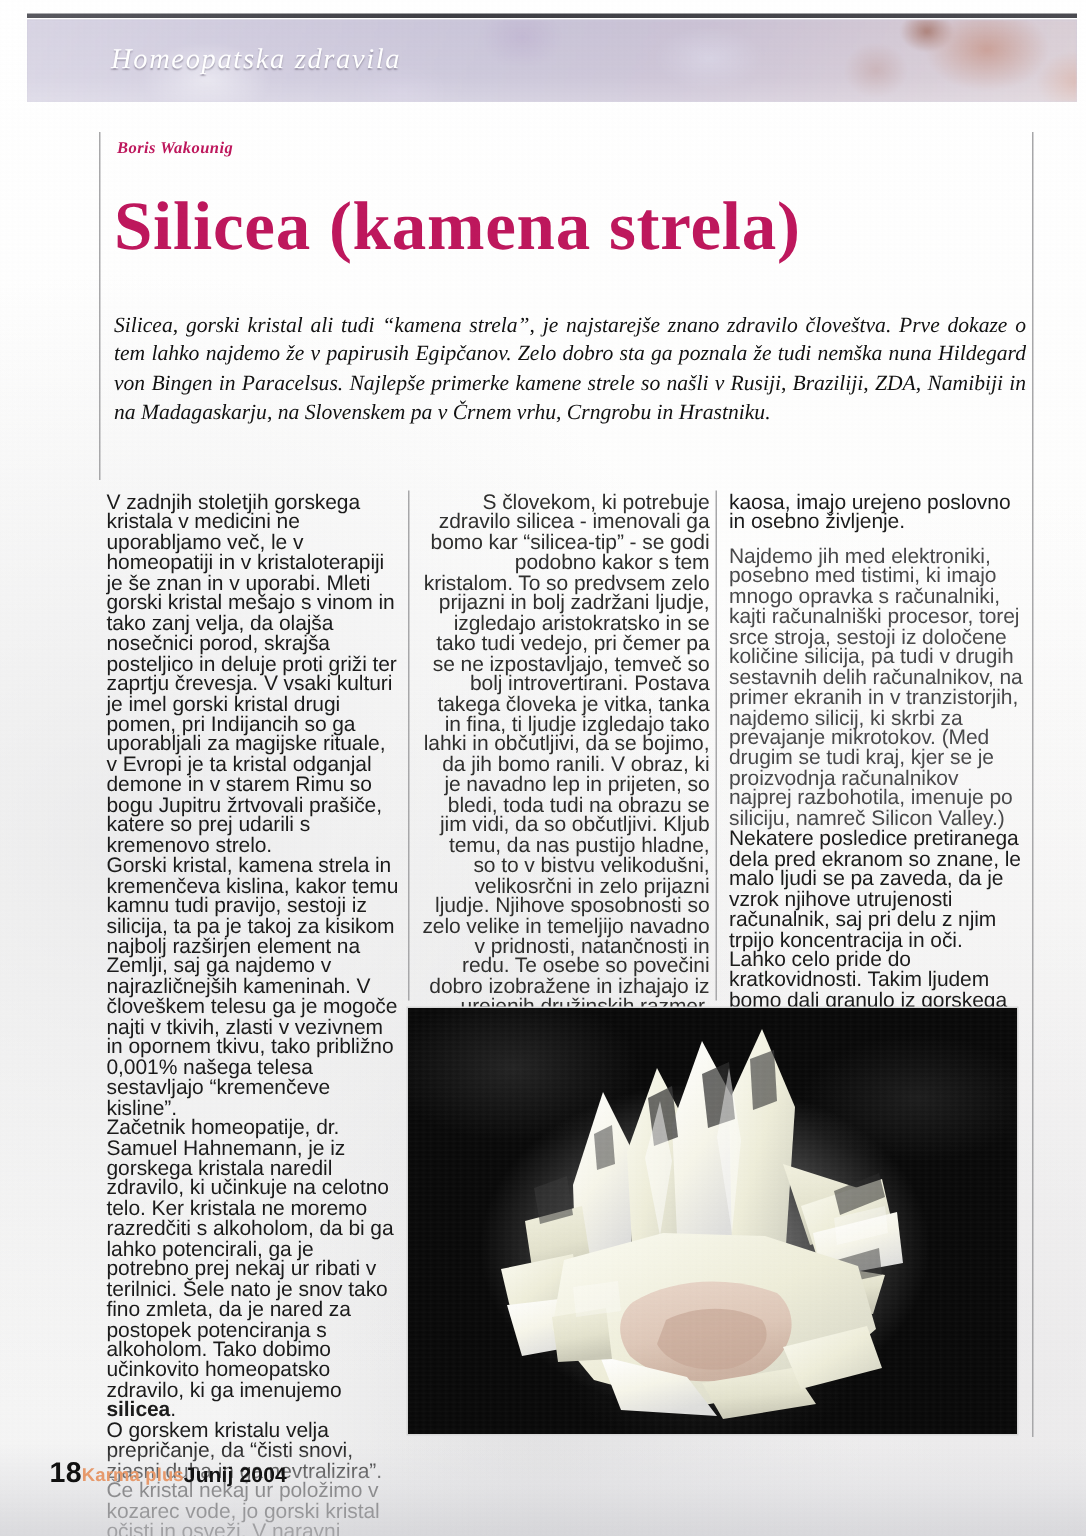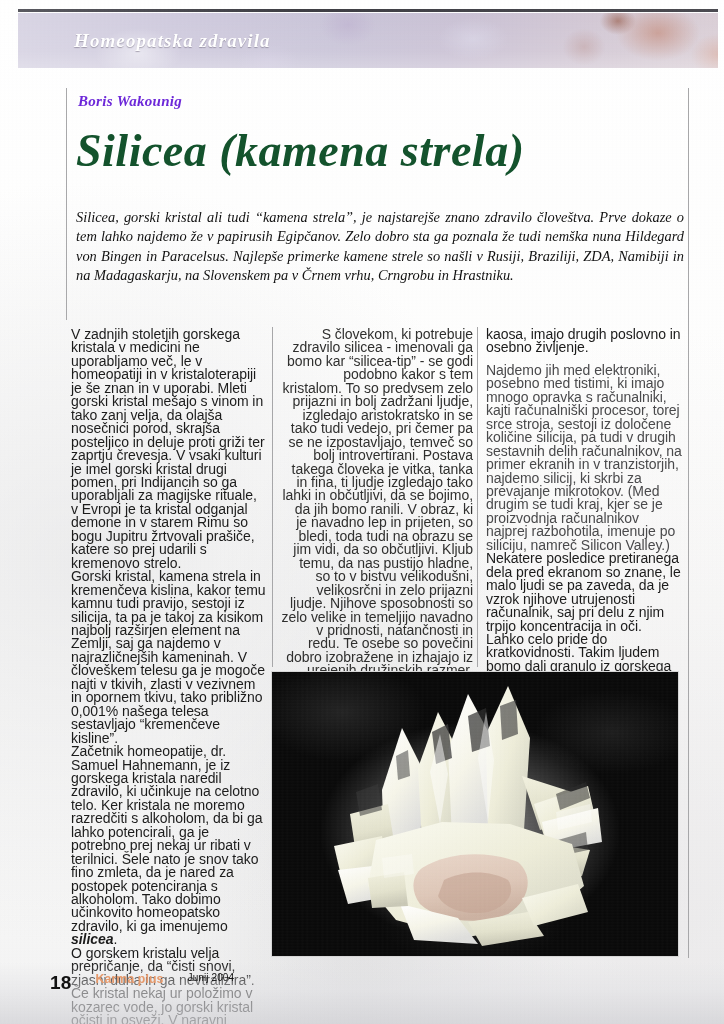--- a/index.html
+++ b/index.html
@@ -73,21 +73,21 @@
   }
   .banner-veil {
     position: absolute; inset: 0;
     background: linear-gradient(180deg, rgba(255,255,255,0.06) 0%, rgba(255,255,255,0.14) 70%, rgba(255,255,255,0.30) 100%);
   }
   .banner-title {
     position: absolute;
     left: 56px; top: 50%;
     transform: translateY(-52%);
     font-family: "Liberation Serif", serif;
-    font-weight: bold;
+    font-weight: normal;
     font-style: italic;
     font-size: 19px;
     letter-spacing: 1.1px;
     color: #ffffff;
     text-shadow: 0 1px 1px rgba(90,85,105,0.45);
     white-space: nowrap;
   }
 
   
   .rule-v {
@@ -100,35 +100,34 @@
   .rule-col2 { left: 272px; top: 327px; height: 340px; }
   .rule-col3 { left: 477px; top: 327px; height: 340px; }
 
   
   .byline {
     position: absolute;
     left: 78px; top: 93px;
     font-family: "Liberation Serif", serif;
     font-weight: bold;
     font-style: italic;
-    font-size: 15px;
+    font-size: 11px;
     letter-spacing: .3px;
-    color: #6d28d9;
+    color: #be185d;
   }
   .headline {
     position: absolute;
     left: 76px; top: 124px;
     width: 610px;
     font-family: "Liberation Serif", serif;
     font-weight: bold;
-    font-style: italic;
     font-size: 46px;
     line-height: 54px;
     letter-spacing: .5px;
-    color: #14532d;
+    color: #be185d;
     white-space: nowrap;
     transform: scaleX(1.0);
   }
 
   
   .lead {
     position: absolute;
     left: 76px; top: 208px;
     width: 608px;
     font-family: "Liberation Serif", serif;
@@ -150,21 +149,21 @@
     line-height: 13.45px;
     color: #1c1c1c;
     letter-spacing: -0.05px;
   }
   .col p { margin: 0; }
   .col p + p { margin-top: 0px; }
   .col-1 { left: 71px; }
   .col-2 { left: 281px; width: 192px; text-align: right; }
   .col-3 { left: 486px; width: 196px; }
   .semi  { color: #4a4a4c; }
-  b.tight { font-weight: bold; font-style: italic; }
+  b.tight { font-weight: bold; }
 
   
   .photo-frame {
     position: absolute;
     left: 272px; top: 672px;
     width: 406px; height: 284px;
     background: #0a0a0a;
     overflow: hidden;
     box-shadow: 0 0 0 1px #d7d7d7;
   }
@@ -180,40 +179,40 @@
     position: absolute; inset: 0;
     opacity: .5;
     background-image:
       repeating-linear-gradient(0deg, rgba(255,255,255,0.035) 0px, rgba(255,255,255,0) 2px, rgba(255,255,255,0.03) 3px),
       repeating-linear-gradient(90deg, rgba(255,255,255,0.03) 0px, rgba(255,255,255,0) 3px, rgba(255,255,255,0.025) 5px);
   }
 
   
   .footer {
     position: absolute;
-    left: 50px; top: 972px;
+    left: 33px; top: 972px;
     display: flex;
-    align-items: flex-start;
-    gap: 24px;
+    align-items: center;
+    gap: 0;
   }
   .folio {
     font-size: 19px;
     font-weight: bold;
     color: #111111;
     letter-spacing: .2px;
   }
   .brand {
     font-size: 12.3px;
     font-weight: bold;
     color: #e79a6c;
     letter-spacing: .1px;
   }
   .issue {
-    font-size: 10px;
-    font-weight: normal;
+    font-size: 14px;
+    font-weight: bold;
     color: #141414;
     letter-spacing: .1px;
   }
   .footer-smudge {
     position: absolute;
     left: 0; top: 962px;
     width: 724px; height: 62px;
     background: linear-gradient(180deg, rgba(230,230,232,0) 0%, rgba(226,226,229,0.55) 45%, rgba(210,210,214,0.75) 100%);
     pointer-events: none;
   }
@@ -249,21 +248,21 @@
     <p>Gorski kristal, kamena strela in kremenčeva kislina, kakor temu kamnu tudi pravijo, sestoji iz silicija, ta pa je takoj za kisikom najbolj razširjen element na Zemlji, saj ga najdemo v najrazličnejših kameninah. V človeškem telesu ga je mogoče najti v tkivih, zlasti v vezivnem in opornem tkivu, tako približno 0,001% našega telesa sestavljajo “kremenčeve kisline”.</p>
     <p id="c1p3">Začetnik homeopatije, dr. Samuel Hahnemann, je iz gorskega kristala naredil zdravilo, ki učinkuje na celotno telo. Ker kristala ne moremo razredčiti s alkoholom, da bi ga lahko potencirali, ga je potrebno prej nekaj ur ribati v terilnici. Šele nato je snov tako fino zmleta, da je nared za postopek potenciranja s alkoholom. Tako dobimo učinkovito homeopatsko zdravilo, ki ga imenujemo <b class="tight">silicea</b>.</p>
     <p>O gorskem kristalu velja prepričanje, da “čisti snovi, zjasni duha in ga nevtralizira”. Če kristal nekaj ur položimo v kozarec vode, jo gorski kristal očisti in osveži. V naravni medicini ga uporabljajo pri utrujenosti oči, ker jih prebudi in zjasni pogled. Če si boste ogledali slike gorskega kristala in si za ta ogled vzeli nekaj minut časa, boste morda opazili, da vas ta kristal pomirja in da izžareva hladnost. Gorski kristali so zelo čisti in prozorni.</p>
   </div>
 
   <div class="col col-2">
     <p style="color: rgb(48, 48, 47);">S človekom, ki potrebuje zdravilo silicea - imenovali ga bomo kar “silicea-tip” - se godi podobno kakor s tem kristalom. To so predvsem zelo prijazni in bolj zadržani ljudje, izgledajo aristokratsko in se tako tudi vedejo, pri čemer pa se ne izpostavljajo, temveč so bolj introvertirani. Postava takega človeka je vitka, tanka in fina, ti ljudje izgledajo tako lahki in občutljivi, da se bojimo, da jih bomo ranili. V obraz, ki je navadno lep in prijeten, so bledi, toda tudi na obrazu se jim vidi, da so občutljivi. Kljub temu, da nas pustijo hladne, so to v bistvu velikodušni, velikosrčni in zelo prijazni ljudje. Njihove sposobnosti so zelo velike in temeljijo navadno v pridnosti, natančnosti in redu. Te osebe so povečini dobro izobražene in izhajajo iz urejenih družinskih razmer. Zanimajo se za umetnost ali elektroniko, radi plešejo balet in igrajo prečno flavto. Ker ne marajo lagodnega življenjskega stila in</p>
   </div>
 
   <div class="col col-3">
-    <p>kaosa, imajo drugih poslovno in osebno življenje.</p>
+    <p>kaosa, imajo urejeno poslovno in osebno življenje.</p>
     <p style="height:9px"></p>
     <p class="semi">Najdemo jih med elektroniki, posebno med tistimi, ki imajo mnogo opravka s računalniki, kajti računalniški procesor, torej srce stroja, sestoji iz določene količine silicija, pa tudi v drugih sestavnih delih računalnikov, na primer ekranih in v tranzistorjih, najdemo silicij, ki skrbi za prevajanje mikrotokov. (Med drugim se tudi kraj, kjer se je proizvodnja računalnikov najprej razbohotila, imenuje po siliciju, namreč Silicon Valley.)</p>
     <p>Nekatere posledice pretiranega dela pred ekranom so znane, le malo ljudi se pa zaveda, da je vzrok njihove utrujenosti računalnik, saj pri delu z njim trpijo koncentracija in oči.  Lahko celo pride do kratkovidnosti. Takim ljudem bomo dali granulo iz gorskega kristala, tako da se lahko oči končno pomirijo in da se poležeta motnost</p>
   </div>
 
   <div class="photo-frame">
     <div class="photo-bg"></div>
 
     <svg width="406" height="284" viewBox="0 0 406 284" style="position:absolute;left:0;top:0;">
       <defs>

